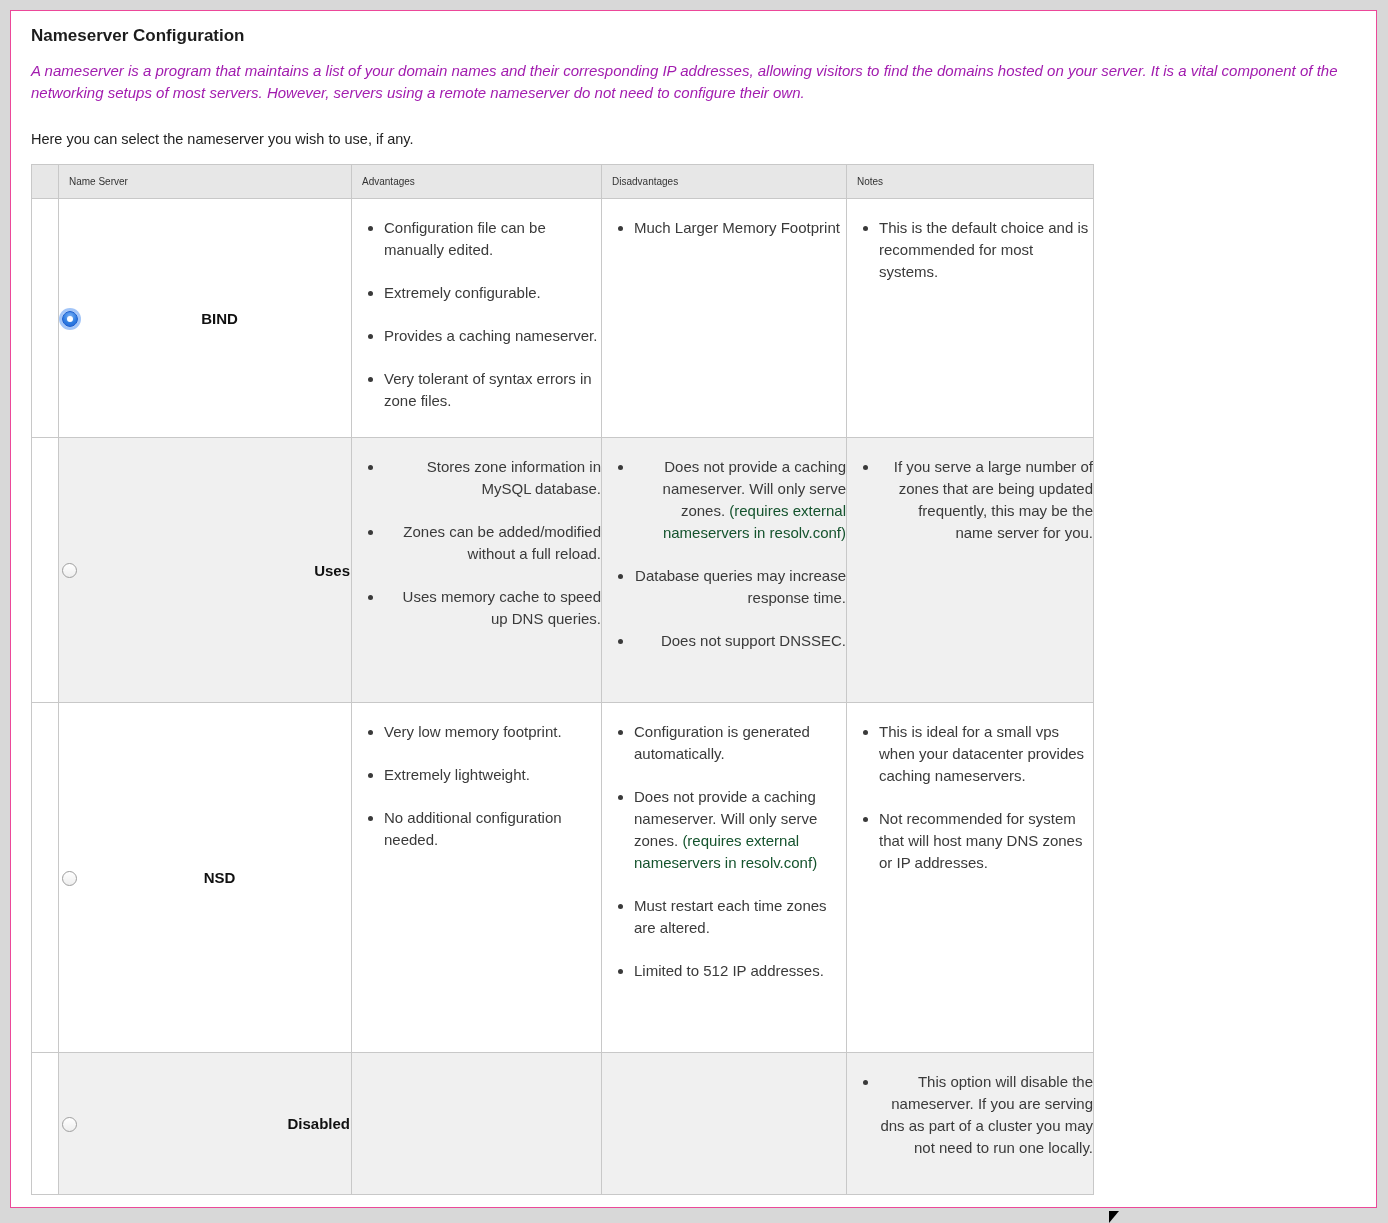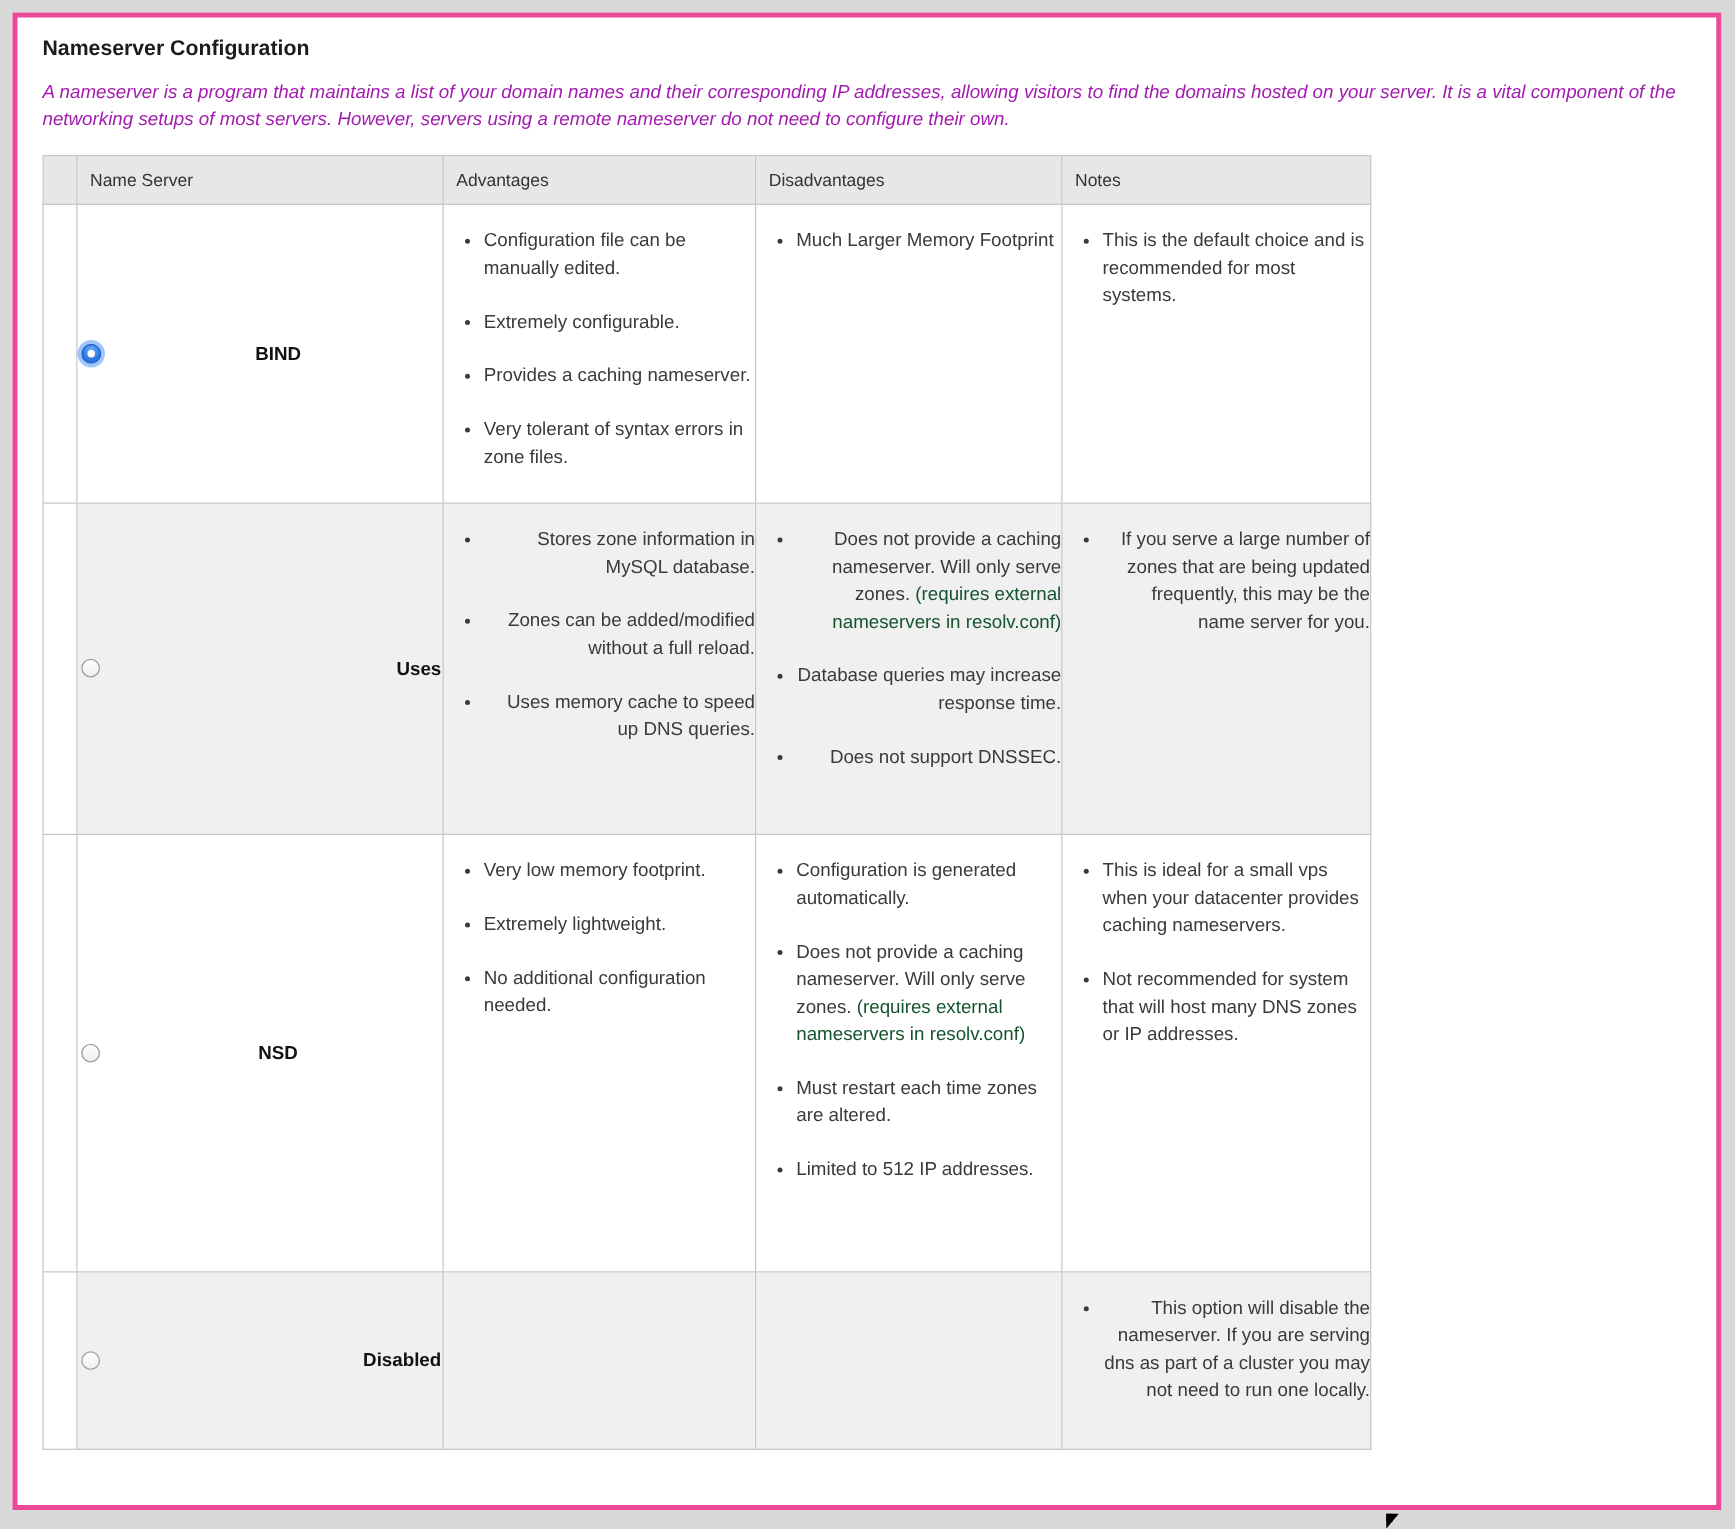--- a/index.html
+++ b/index.html
@@ -9,21 +9,21 @@
     background: #d8d8d8;
     font-family: "Liberation Sans", "DejaVu Sans", sans-serif;
     overflow: hidden;
     position: relative;
   }
   .panel {
     position: absolute;
     left: 10px; top: 10px;
     width: 1367px; height: 1198px;
     background: #ffffff;
-    border: 4px solid #ec4899;
+    border: 1px solid #ec4899;
     padding: 13px 20px;
   }
   .page-title {
     font-size: 17px;
     font-weight: bold;
     color: #1c1c1c;
     margin: 2px 0 0 0;
   }
   .page-description {
     font-style: italic;
@@ -45,21 +45,21 @@
     margin-top: 17px;
   }
   .ns-table th, .ns-table td {
     border: 1px solid #c8c8c8;
     padding-left: 30px;
   }
   .ns-table thead th {
     background: #e7e7e7;
     font-weight: normal;
     text-align: left;
-    font-size: 14px;
+    font-size: 10px;
     color: #333333;
     padding: 11px 10px;
   }
   td.radio-cell {
     background: #ffffff;
     text-align: center;
     vertical-align: middle;
   }
   td.name-cell {
     text-align: center;
@@ -127,20 +127,21 @@
     border-right: 5px solid transparent;
     border-bottom: 6px solid transparent;
   }
 </style>
 </head>
 <body>
 
 <div class="panel">
   <h1 class="page-title">Nameserver Configuration</h1>
   <p class="page-description">A nameserver is a program that maintains a list of your domain names and their corresponding IP addresses, allowing visitors to find the domains hosted on your server. It is a vital component of the networking setups of most servers. However, servers using a remote nameserver do not need to configure their own.</p>
+  <p class="page-instruction">Here you can select the nameserver you wish to use, if any.</p>
 
   <table class="ns-table">
     <colgroup>
       <col style="width:27px">
       <col style="width:293px">
       <col style="width:250px">
       <col style="width:245px">
       <col style="width:247px">
     </colgroup>
     <thead>

